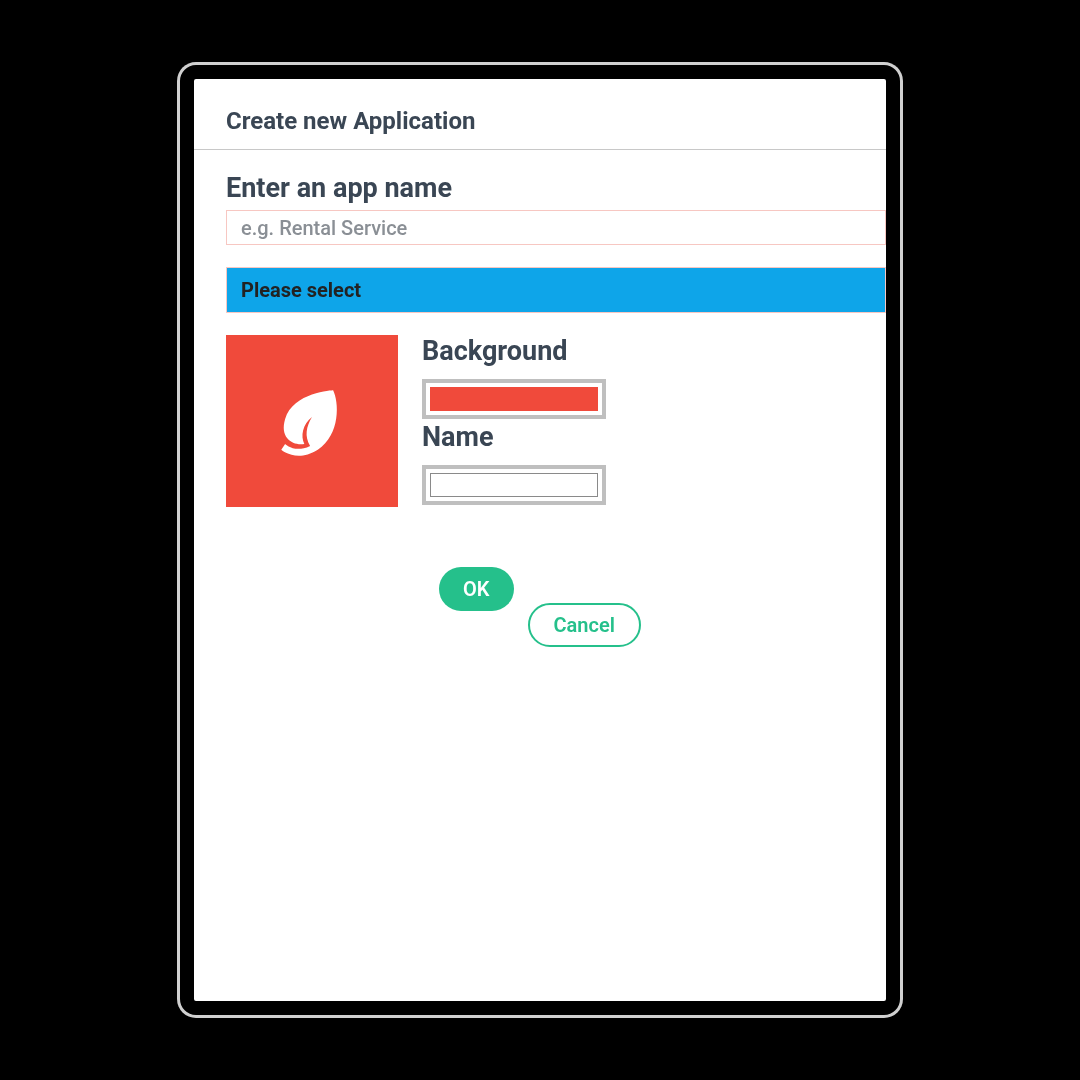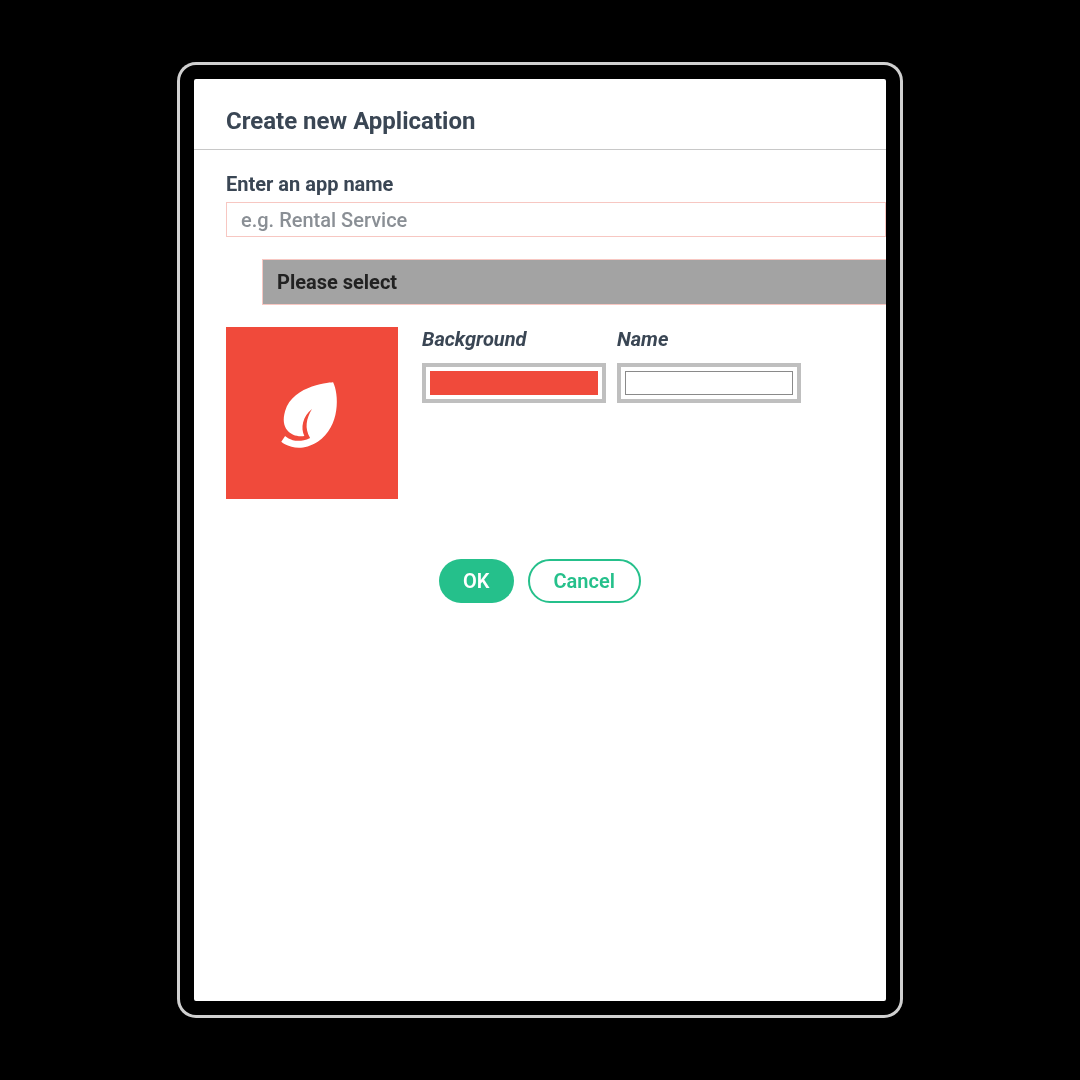--- a/index.html
+++ b/index.html
@@ -37,21 +37,21 @@
     }
     .header-divider {
       border: none;
       border-top: 1px solid #c8c8c8;
       margin: 0 -32px 22px -32px;
     }
     .field-block {
       margin-bottom: 22px;
     }
     .field-label {
-      font-size: 20px;
+      font-size: 27px;
       font-weight: 700;
       color: #3a4654;
       display: block;
       margin-bottom: 6px;
     }
     .text-input {
       width: calc(100% + 32px);
       margin-right: -32px;
       height: 35px;
       border: 1px solid #f7c7c2;
@@ -69,23 +69,22 @@
       width: calc(100% + 32px);
       margin-right: -32px;
       height: 46px;
       border: 1px solid #f7c7c2;
       padding: 0 14px;
       font-size: 20px;
       font-weight: 700;
       color: #222;
       display: flex;
       align-items: center;
-      background: #a3a3a3;
+      background: #0ea5e9;
       cursor: pointer;
-      margin-left: 36px;
     }
     .plain-input {
       width: calc(100% + 32px);
       margin-right: -32px;
       height: 46px;
       border: 1px solid #d9d9d9;
       padding: 0 14px;
       font-size: 20px;
       color: #333;
       background: #fff;
@@ -105,24 +104,23 @@
       align-items: center;
       justify-content: center;
       flex-shrink: 0;
     }
     .icon-preview svg {
       width: 96px;
       height: 96px;
     }
     .color-controls {
       display: flex;
-      flex-direction: row;
-      gap: 11px;
+      flex-direction: column;
+      gap: 2px;
       padding-top: 0;
-      font-style: italic;
     }
     .color-group {
       display: flex;
       flex-direction: column;
       gap: 6px;
     }
     .swatch-wrapper {
       width: 184px;
       height: 40px;
       border: 4px solid #bfbfbf;
@@ -162,20 +160,21 @@
       background: #25c08b;
       color: #fff;
       border: none;
       min-width: 68px;
     }
     .btn-secondary {
       background: #fff;
       color: #25c08b;
       border: 2px solid #25c08b;
       min-width: 104px;
+      margin-top: 36px;
     }
   </style>
 </head>
 <body>
 
 <div class="device-frame">
   <div class="content">
 
     <h1 class="header-title">Create new Application</h1>
     <hr class="header-divider">

